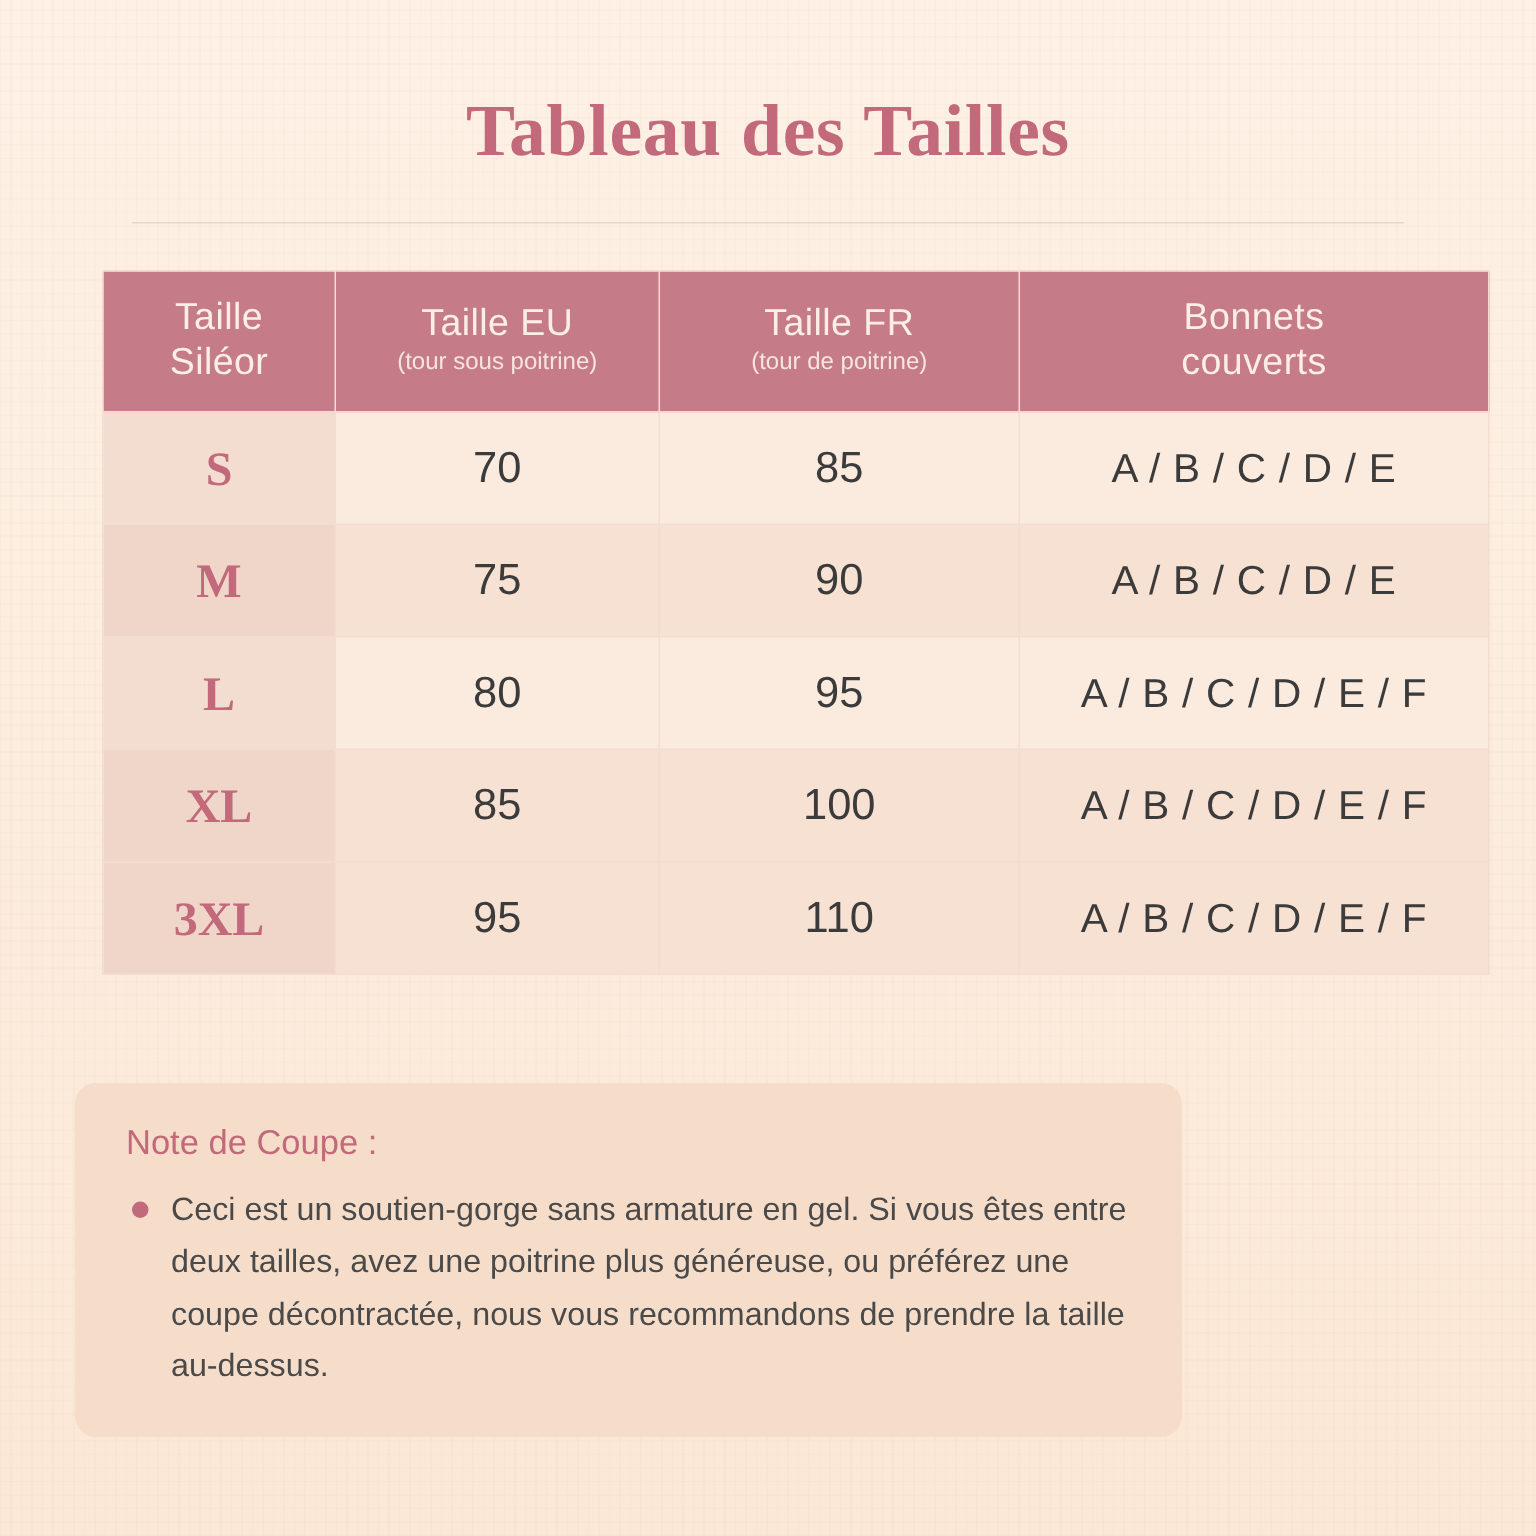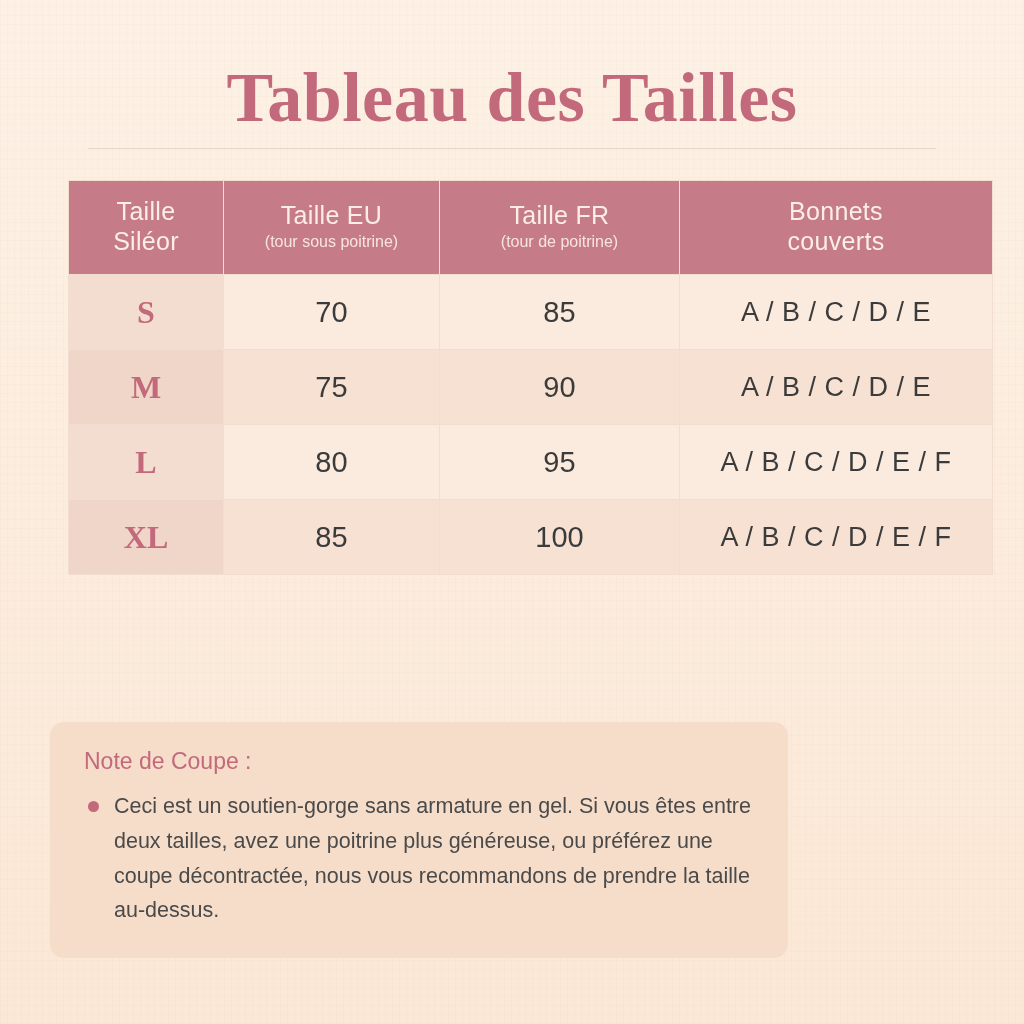--- a/index.html
+++ b/index.html
@@ -31,21 +31,21 @@
     pointer-events: none;
   }
   .title {
     position: absolute;
     top: 58px;
     left: 0;
     width: 100%;
     text-align: center;
     font-family: "Liberation Serif", serif;
     font-weight: bold;
-    font-size: 70px;
+    font-size: 49px;
     letter-spacing: 0.5px;
     color: #c2697b;
   }
   .divider {
     position: absolute;
     top: 148px;
     left: 88px;
     width: 848px;
     height: 1px;
     background: rgba(200,150,140,0.30);
@@ -210,20 +210,26 @@
           <td class="num">80</td>
           <td class="num">95</td>
           <td class="cups">A / B / C / D / E / F</td>
         </tr>
         <tr class="even">
           <td class="col-size">XL</td>
           <td class="num">85</td>
           <td class="num">100</td>
           <td class="cups">A / B / C / D / E / F</td>
         </tr>
+        <tr class="even">
+          <td class="col-size">3XL</td>
+          <td class="num">95</td>
+          <td class="num">110</td>
+          <td class="cups">A / B / C / D / E / F</td>
+        </tr>
       </tbody>
     </table>
   </div>
 
   <div class="note-box">
     <div class="note-title">Note de Coupe :</div>
     <div class="note-body">
       <span class="bullet"></span>
       <span>Ceci est un soutien-gorge sans armature en gel. Si vous êtes entre deux tailles, avez une poitrine plus généreuse, ou préférez une coupe décontractée, nous vous recommandons de prendre la taille au-dessus.</span>
     </div>

